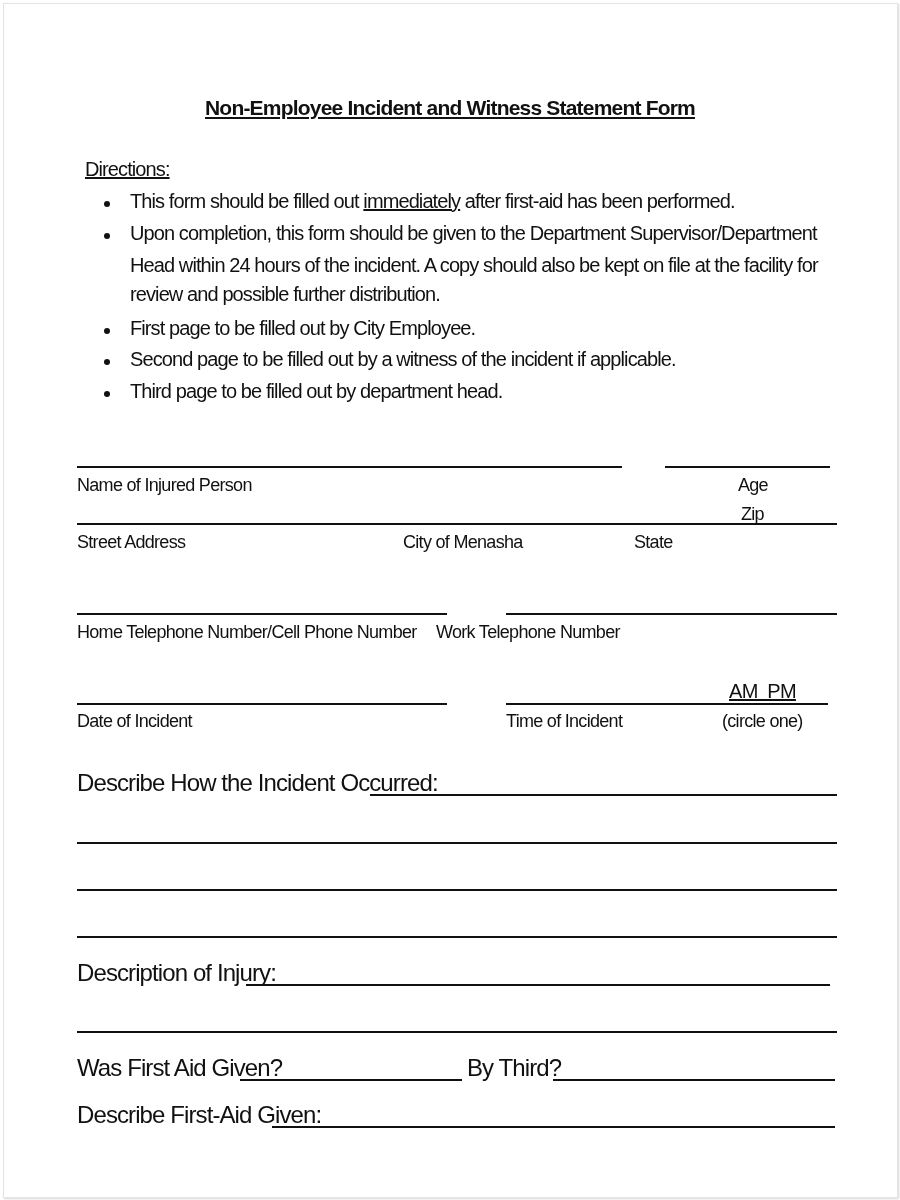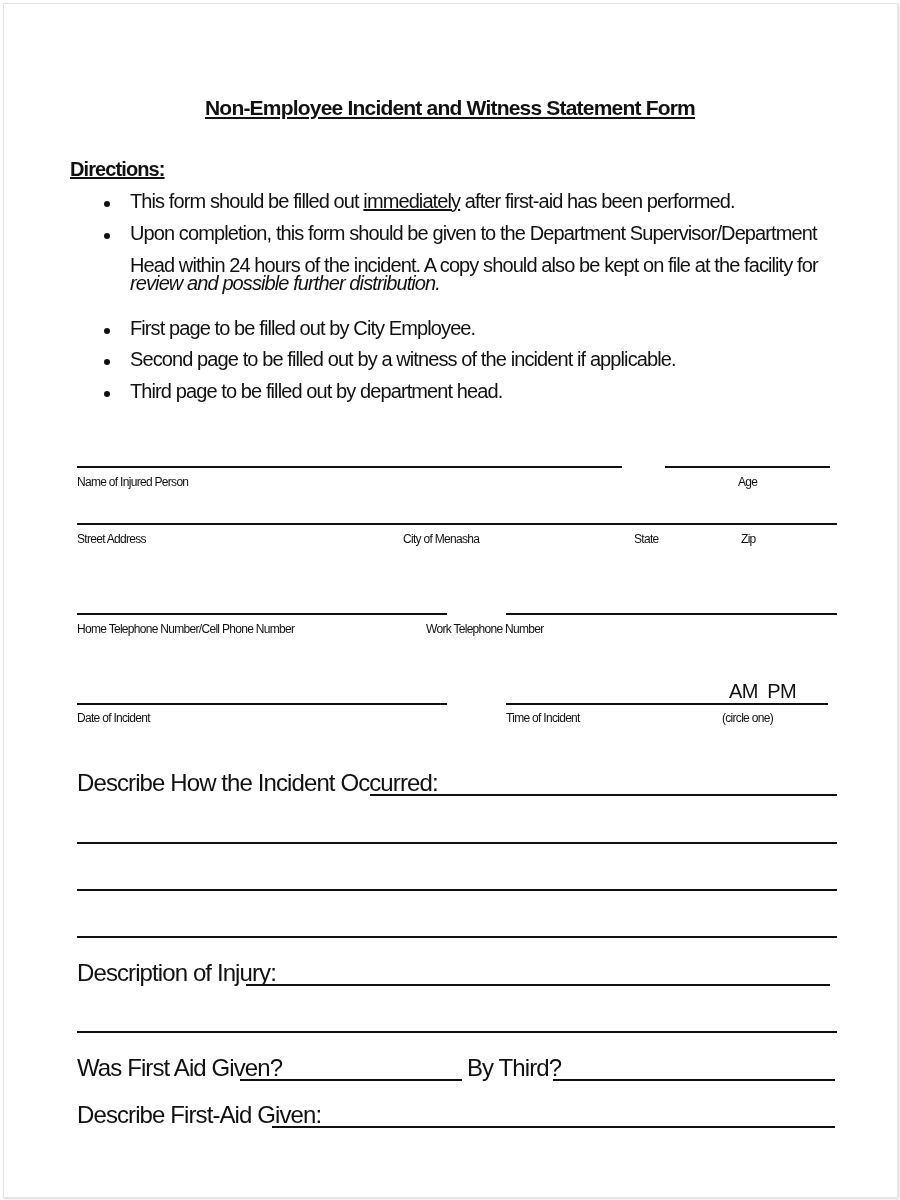--- a/index.html
+++ b/index.html
@@ -4,71 +4,71 @@
 <style>
   html, body { margin: 0; padding: 0; background: #ffffff; }
   body { width: 900px; height: 1200px; position: relative; overflow: hidden;
          font-family: "Liberation Sans Narrow", "Liberation Sans", sans-serif; color: #111; }
   .page { position: absolute; left: 3px; top: 3px; width: 893px; height: 1193px;
           border: 1px solid #e4e4e4; box-shadow: 1px 1px 2px #d8d8d8; background: #fff; }
   .abs { position: absolute; white-space: nowrap; }
   .title { top: 96px; left: 0; width: 900px; text-align: center; font-weight: bold;
            font-size: 21px; text-decoration: underline; letter-spacing: -0.8px; }
   .body-text { font-size: 20px; letter-spacing: -0.9px; }
-  .label { font-size: 12px; letter-spacing: -0.7px; }
+  .label { font-size: 18px; letter-spacing: -0.7px; }
   .field-q { font-size: 24px; letter-spacing: -0.9px; }
   .line { position: absolute; border-top: 2px solid #111; height: 0; }
   .bullet { position: absolute; width: 6px; height: 6px; border-radius: 50%; background: #111; }
   u { text-decoration: underline; margin-top: 33px; }
 </style>
 </head>
 <body>
 
 <div class="page"></div>
 
 <div class="abs title">Non-Employee Incident and Witness Statement Form</div>
 
-<div class="abs body-text" style="left:70px; top:158px; text-decoration:underline;font-weight:bold;">Directions:</div>
+<div class="abs body-text" style="left:85px; top:158px; text-decoration:underline;">Directions:</div>
 
 <span class="bullet" style="left:104px; top:201px;"></span>
 <div class="abs body-text" style="left:130px; top:190px;"><span>This form should be filled out </span><u>immediately</u><span> after first-aid has been performed.</span></div>
 
 <span class="bullet" style="left:104px; top:233px;"></span>
 <div class="abs body-text" style="left:130px; top:222px;">Upon completion, this form should be given to the Department Supervisor/Department</div>
 <div class="abs body-text" style="left:130px; top:254px;">Head within 24 hours of the incident. A copy should also be kept on file at the facility for</div>
-<div class="abs body-text" style="left:130px; top:272px;font-style:italic;">review and possible further distribution.</div>
+<div class="abs body-text" style="left:130px; top:283px;">review and possible further distribution.</div>
 
 <span class="bullet" style="left:104px; top:328px;"></span>
 <div class="abs body-text" style="left:130px; top:317px;">First page to be filled out by City Employee.</div>
 
 <span class="bullet" style="left:104px; top:359px;"></span>
 <div class="abs body-text" style="left:130px; top:348px;">Second page to be filled out by a witness of the incident if applicable.</div>
 
 <span class="bullet" style="left:104px; top:391px;"></span>
 <div class="abs body-text" style="left:130px; top:380px;">Third page to be filled out by department head.</div>
 
 <div class="line" style="left:77px; top:466px; width:545px;"></div>
 <div class="line" style="left:665px; top:466px; width:165px;"></div>
 <div class="abs label" style="left:77px; top:475px;">Name of Injured Person</div>
 <div class="abs label" style="left:738px; top:475px;">Age</div>
 
 <div class="line" style="left:77px; top:523px; width:760px;"></div>
 <div class="abs label" style="left:77px; top:532px;">Street Address</div>
 <div class="abs label" style="left:403px; top:532px;">City of Menasha</div>
 <div class="abs label" style="left:634px; top:532px;">State</div>
-<div class="abs label" style="left:741px; top:532px;text-align:right;">Zip</div>
+<div class="abs label" style="left:741px; top:504px;text-align:right;">Zip</div>
 
 <div class="line" style="left:77px; top:613px; width:370px;"></div>
 <div class="line" style="left:506px; top:613px; width:331px;"></div>
 <div class="abs label" style="left:77px; top:622px;">Home Telephone Number/Cell Phone Number</div>
-<div class="abs label" style="left:426px; top:622px;">Work Telephone Number</div>
+<div class="abs label" style="left:436px; top:622px;">Work Telephone Number</div>
 
 <div class="line" style="left:77px; top:703px; width:370px;"></div>
 <div class="line" style="left:506px; top:703px; width:322px;"></div>
-<div class="abs label" style="left:729px; top:680px; font-size:20px; white-space:pre;">AM  PM</div>
+<div class="abs label" style="left:729px; top:680px; font-size:20px; text-decoration:underline; white-space:pre;">AM  PM</div>
 <div class="abs label" style="left:77px; top:711px;">Date of Incident</div>
 <div class="abs label" style="left:506px; top:711px;">Time of Incident</div>
 <div class="abs label" style="left:722px; top:711px;">(circle one)</div>
 
 <div class="abs field-q" style="left:77px; top:769px;">Describe How the Incident Occurred:</div>
 <div class="line" style="left:370px; top:794px; width:467px;"></div>
 <div class="line" style="left:77px; top:842px; width:760px;"></div>
 <div class="line" style="left:77px; top:889px; width:760px;"></div>
 <div class="line" style="left:77px; top:936px; width:760px;"></div>
 

